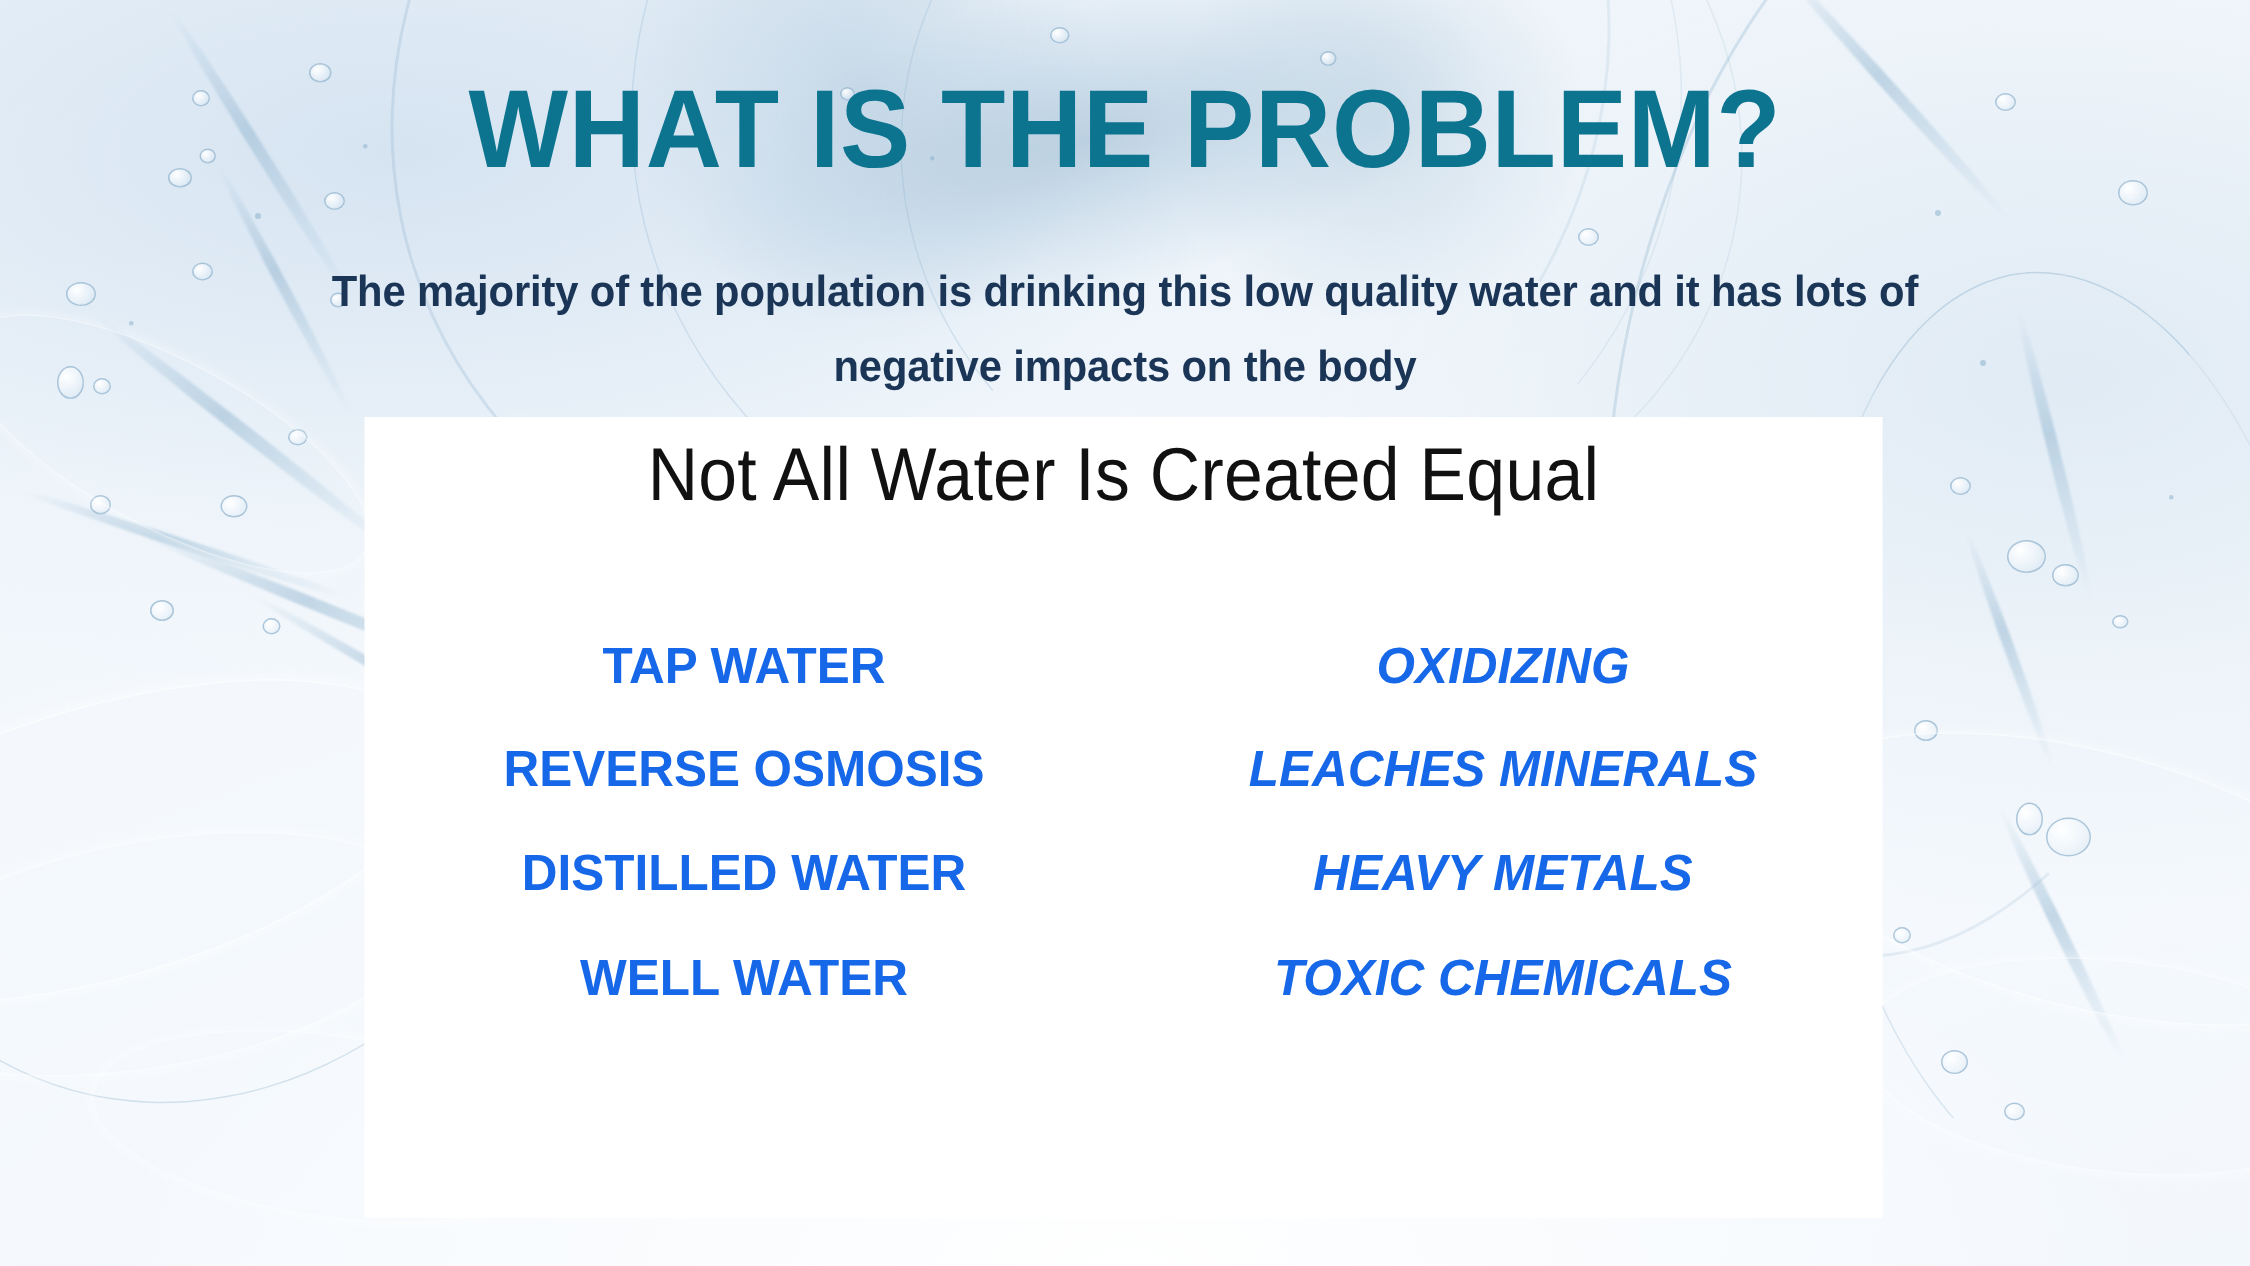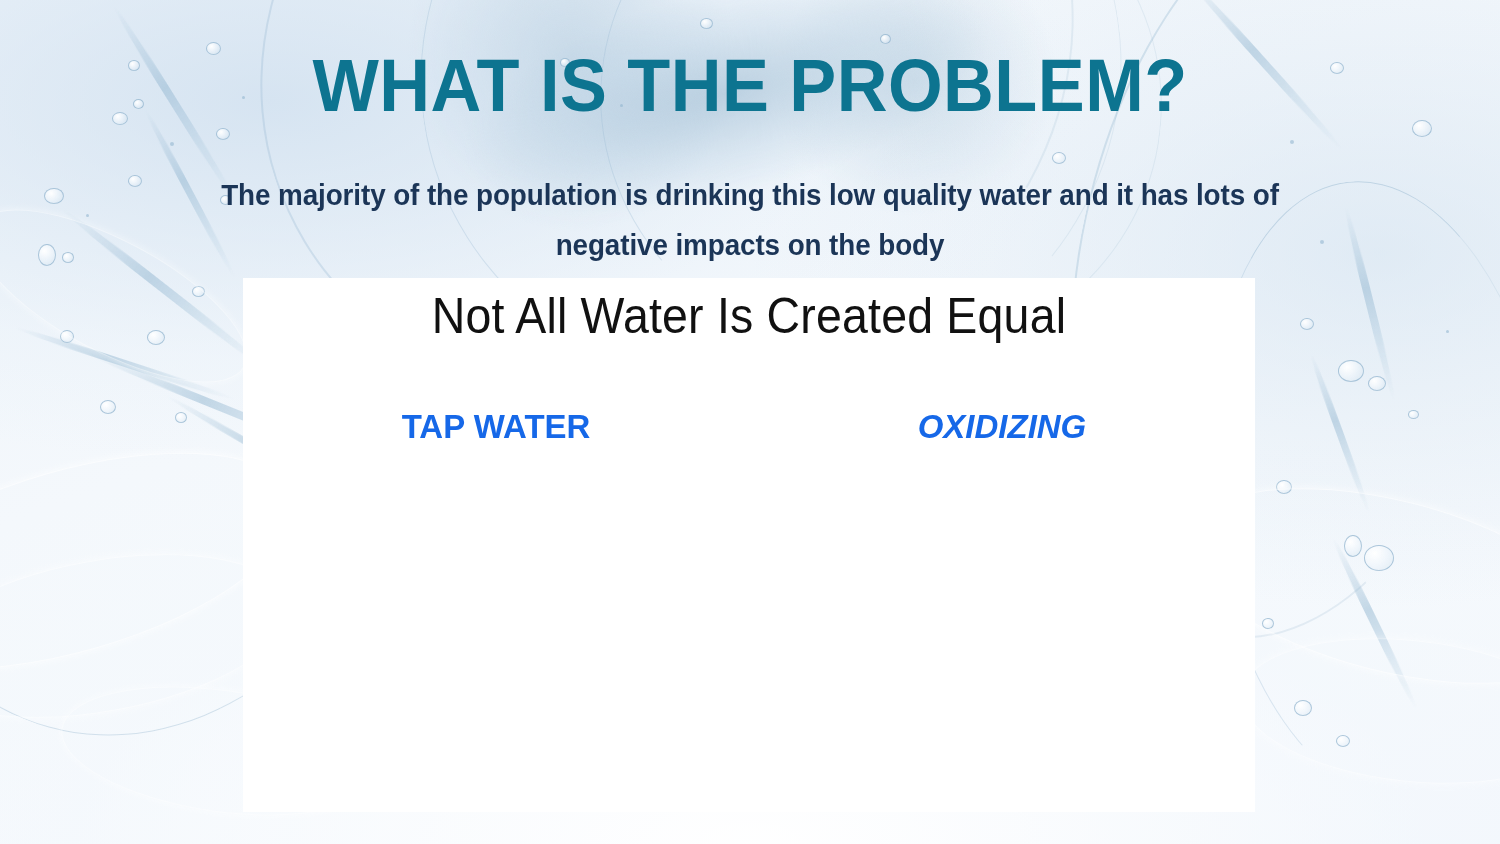--- a/index.html
+++ b/index.html
@@ -141,20 +141,21 @@
 
   .rows {
     position: absolute;
     left: 0;
     right: 0;
     top: 131px;
   }
 
   .row {
     display: flex;
+    align-items: center;
     height: 69.4px;
   }
 
   .cell {
     flex: 0 0 auto;
     text-align: center;
     font-size: 34px;
     line-height: 1;
     font-weight: 700;
     color: #1668e8;
@@ -255,20 +256,32 @@
     <div class="card-title">Not All Water Is Created Equal</div>
 
     <div class="rows">
 
       <div class="row">
         <div class="cell cell-left">TAP WATER</div>
         <div class="cell cell-right">OXIDIZING</div>
       </div>
 
 
-
-
+      <div class="row">
+        <div class="cell cell-left">REVERSE OSMOSIS</div>
+        <div class="cell cell-right">LEACHES MINERALS</div>
+      </div>
+
+      <div class="row">
+        <div class="cell cell-left">DISTILLED WATER</div>
+        <div class="cell cell-right">HEAVY METALS</div>
+      </div>
+
+      <div class="row">
+        <div class="cell cell-left">WELL WATER</div>
+        <div class="cell cell-right">TOXIC CHEMICALS</div>
+      </div>
 
 
     </div>
   </div>
 
 </div>
 
 </body></html>

